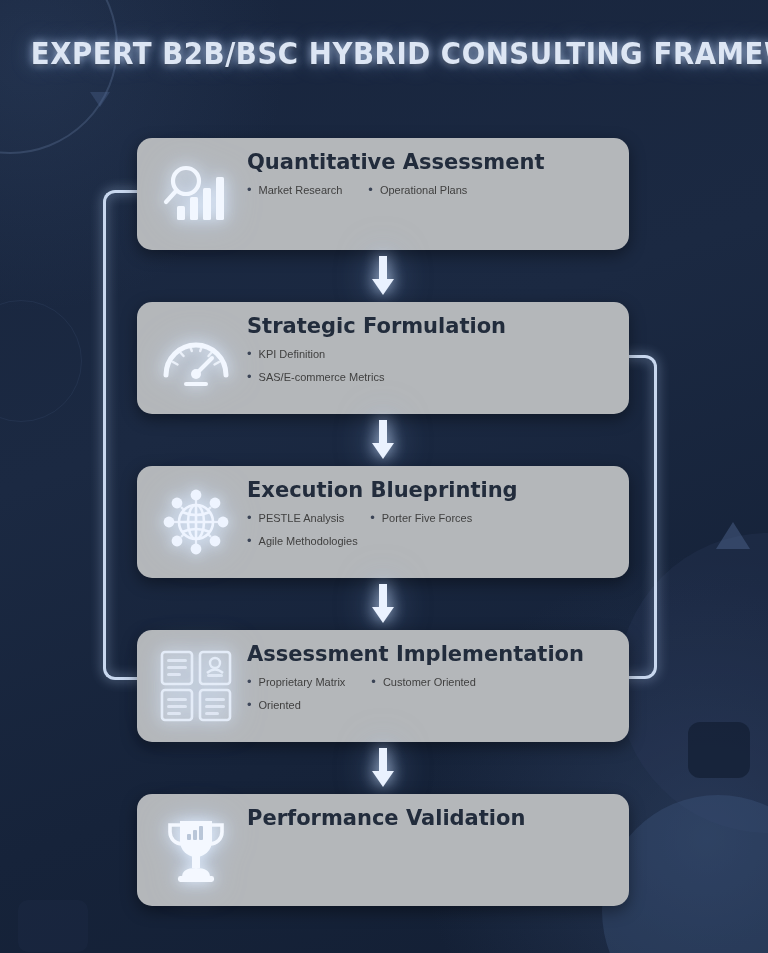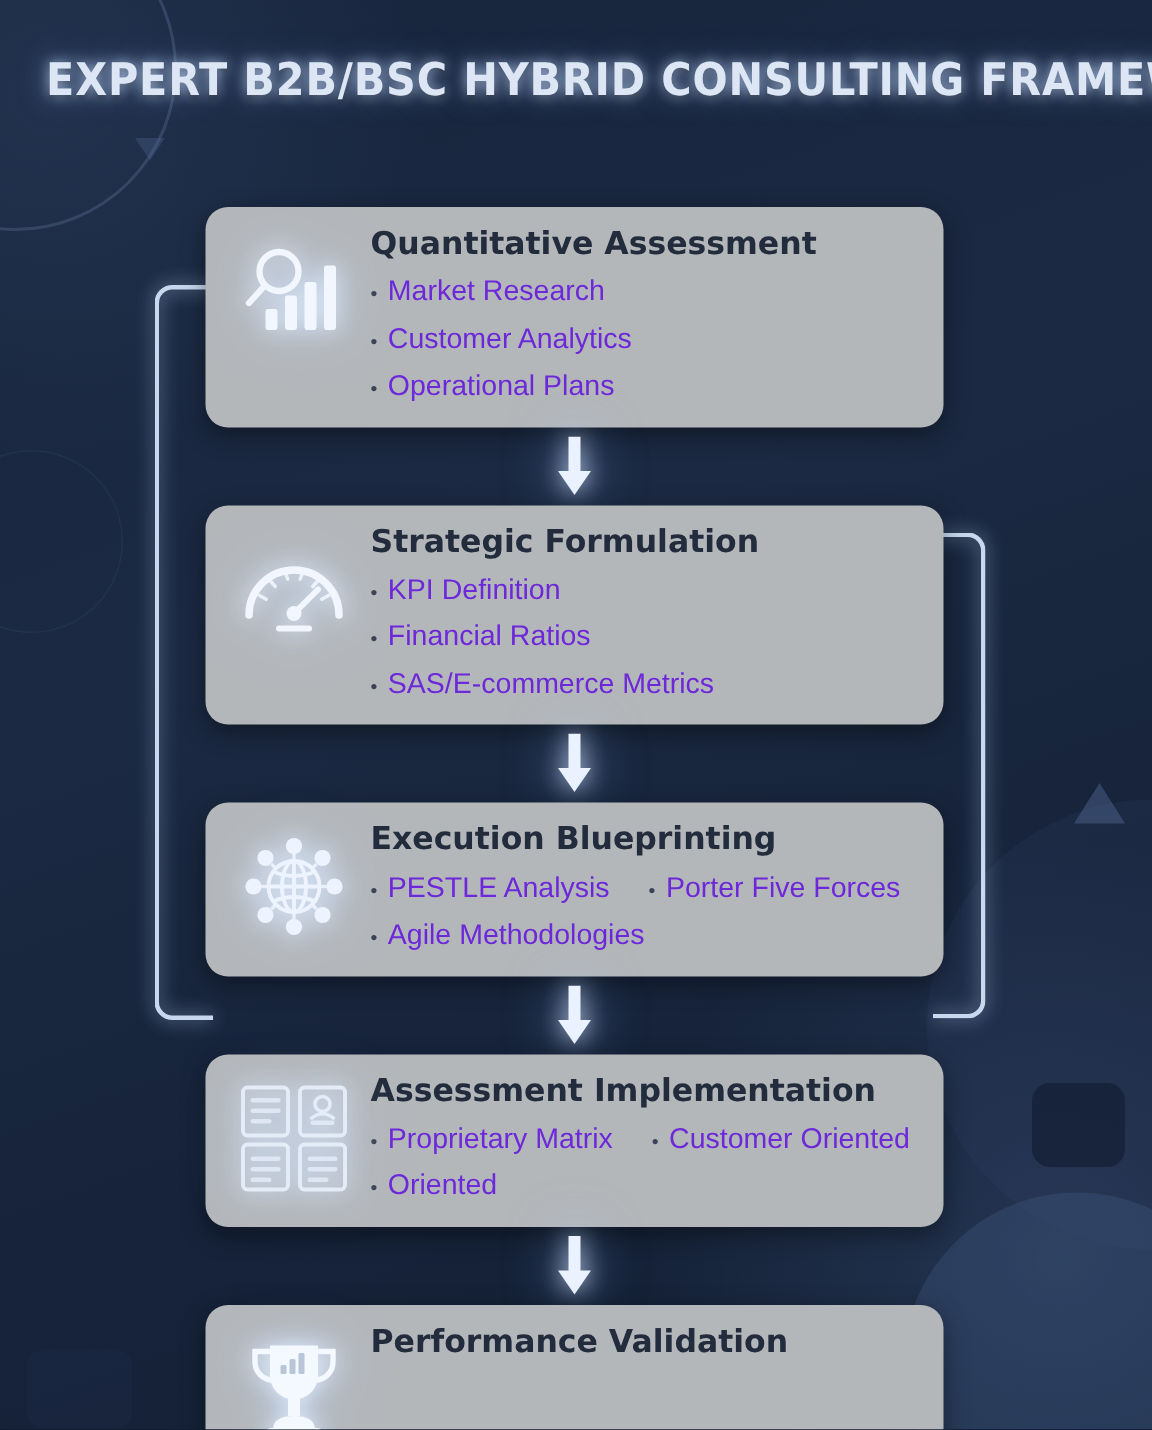--- a/index.html
+++ b/index.html
@@ -141,22 +141,22 @@
     font-family: "DejaVu Sans", sans-serif;
   }
 
   .bullets {
     display: flex;
     flex-wrap: wrap;
     column-gap: 26px;
     row-gap: 4px;
   }
   .bullet {
-    font-size: 19px;
-    color: #6d28d9;
+    font-size: 11px;
+    color: #404040;
     line-height: 1.45;
     white-space: nowrap;
   }
   .bullet::before {
     content: "\2022";
     color: #3a4355;
     margin-right: 7px;
     font-size: 13px;
   }
 
@@ -231,21 +231,20 @@
             <rect x="29" y="35" width="8" height="23" rx="1.6"></rect>
             <rect x="42" y="26" width="8" height="32" rx="1.6"></rect>
             <rect x="55" y="15" width="8" height="43" rx="1.6"></rect>
           </g>
         </svg>
       </div>
       <div class="card-body">
         <div class="card-title">Quantitative Assessment</div>
         <div class="bullets">
           <div class="bullet">Market Research</div>
-          <div class="bullet" style="flex-basis:100%">Customer Analytics</div>
           <div class="bullet">Operational Plans</div>
         </div>
       </div>
     </div>
 
     <div class="arrow-gap">
       <svg class="arrow" width="26" height="40" viewBox="0 0 26 40">
         <path d="M9 0 h8 v23 h7 L13 39 2 23 h7 z" fill="#eaf2ff"></path>
       </svg>
     </div>
@@ -264,21 +263,20 @@
           </g>
           <line x1="36" y1="47" x2="52" y2="31" stroke="#f2f7ff" stroke-width="4" stroke-linecap="round"></line>
           <circle cx="36" cy="47" r="5" fill="#f2f7ff"></circle>
           <rect x="24" y="55" width="24" height="4" rx="2" fill="#f2f7ff"></rect>
         </svg>
       </div>
       <div class="card-body">
         <div class="card-title">Strategic Formulation</div>
         <div class="bullets">
           <div class="bullet" style="flex-basis:100%">KPI Definition</div>
-          <div class="bullet" style="flex-basis:100%">Financial Ratios</div>
           <div class="bullet" style="flex-basis:100%">SAS/E-commerce Metrics</div>
         </div>
       </div>
     </div>
 
     <div class="arrow-gap">
       <svg class="arrow" width="26" height="40" viewBox="0 0 26 40">
         <path d="M9 0 h8 v23 h7 L13 39 2 23 h7 z" fill="#eaf2ff"></path>
       </svg>
     </div>

